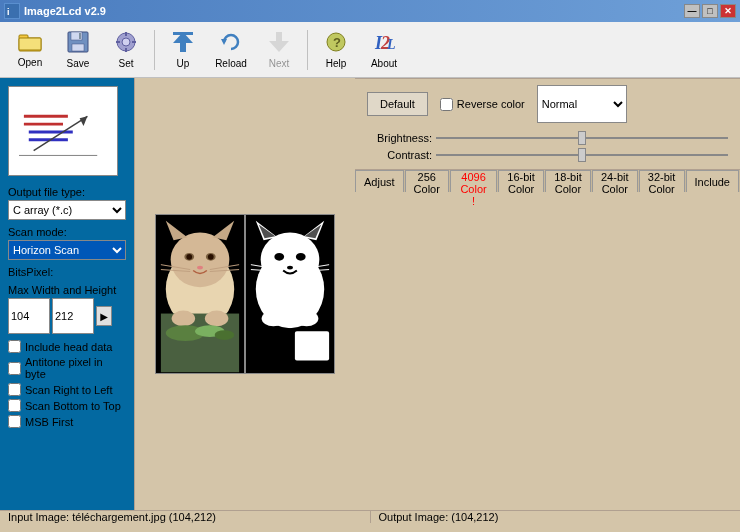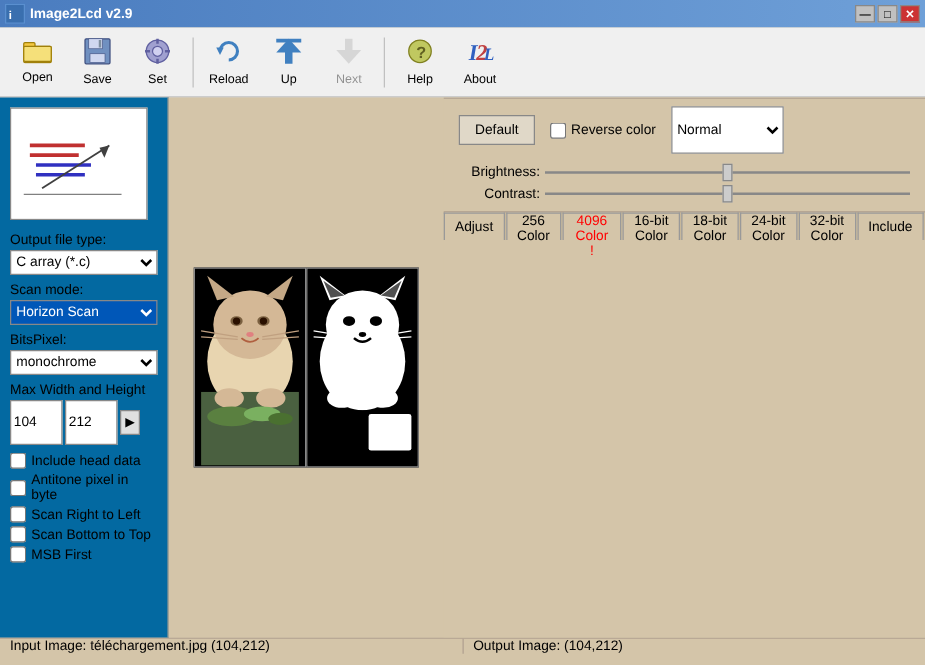--- a/index.html
+++ b/index.html
@@ -319,35 +319,35 @@
         <rect x="1" y="10" width="4" height="2" fill="#6060a0"></rect>
         <rect x="17" y="10" width="4" height="2" fill="#6060a0"></rect>
       </svg>
     </span>
     <span>Set</span>
   </div>
   <div class="tool-separator"></div>
   <div class="tool-btn">
     <span class="icon">
       <svg width="22" height="22" viewBox="0 0 22 22">
-        <path d="M4 11 A7 7 0 1 1 11 18" fill="none" stroke="#4080c0" stroke-width="2.5"></path>
-        <polygon points="1,8 7,8 4,14" fill="#4080c0"></polygon>
-      </svg>
-    </span>
-    <span>Reload</span>
-  </div>
-  <div class="tool-btn">
-    <span class="icon">
-      <svg width="22" height="22" viewBox="0 0 22 22">
         <rect x="8" y="11" width="6" height="10" fill="#4080c0"></rect>
         <polygon points="11,1 21,12 1,12" fill="#4080c0"></polygon>
         <rect x="1" y="1" width="20" height="3" fill="#4080c0"></rect>
       </svg>
     </span>
     <span>Up</span>
+  </div>
+  <div class="tool-btn">
+    <span class="icon">
+      <svg width="22" height="22" viewBox="0 0 22 22">
+        <path d="M4 11 A7 7 0 1 1 11 18" fill="none" stroke="#4080c0" stroke-width="2.5"></path>
+        <polygon points="1,8 7,8 4,14" fill="#4080c0"></polygon>
+      </svg>
+    </span>
+    <span>Reload</span>
   </div>
   <div class="tool-btn disabled">
     <span class="icon">
       <svg width="22" height="22" viewBox="0 0 22 22">
         <rect x="8" y="1" width="6" height="10" fill="#b0b0b0"></rect>
         <polygon points="11,21 21,10 1,10" fill="#b0b0b0"></polygon>
       </svg>
     </span>
     <span>Next</span>
   </div>
@@ -405,26 +405,20 @@
     <div class="form-row">
       <label class="form-label">Scan mode:</label>
       <select class="form-select scan-mode-select">
         <option>Horizon Scan</option>
         <option>Vertical Scan</option>
       </select>
     </div>
 
     <div class="form-row">
       <label class="form-label">BitsPixel:</label>
-      <select class="form-select">
-        <option>monochrome</option>
-        <option>4 gray</option>
-        <option>8 gray</option>
-        <option>256 Color</option>
-      </select>
     </div>
 
     <div class="form-row">
       <label class="form-label">Max Width and Height</label>
       <div class="max-wh-row">
         <input class="max-wh-input" type="text" value="104" style="">
         <input class="max-wh-input" type="text" value="212" style="">
         <div class="max-wh-btn">▶</div>
       </div>
     </div>

